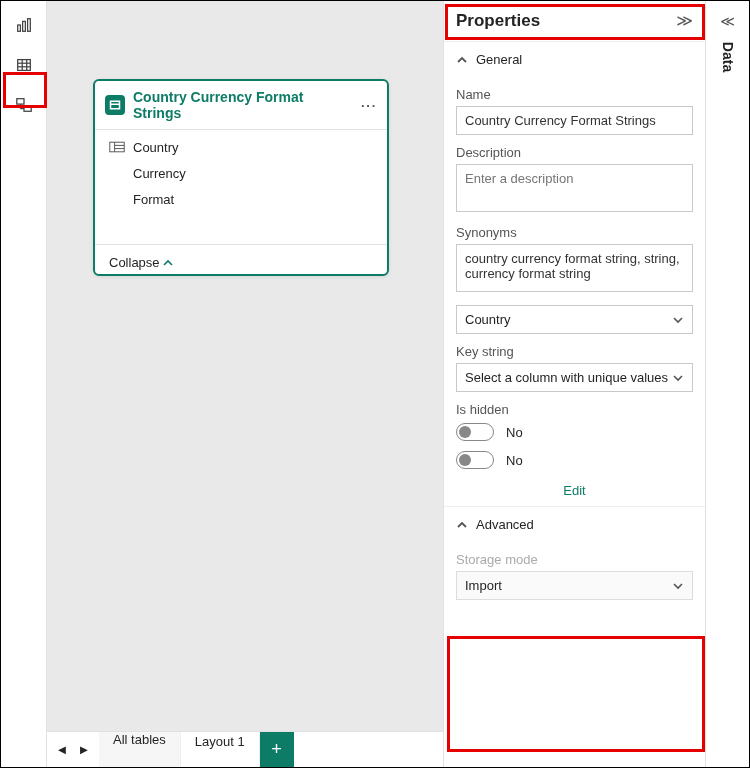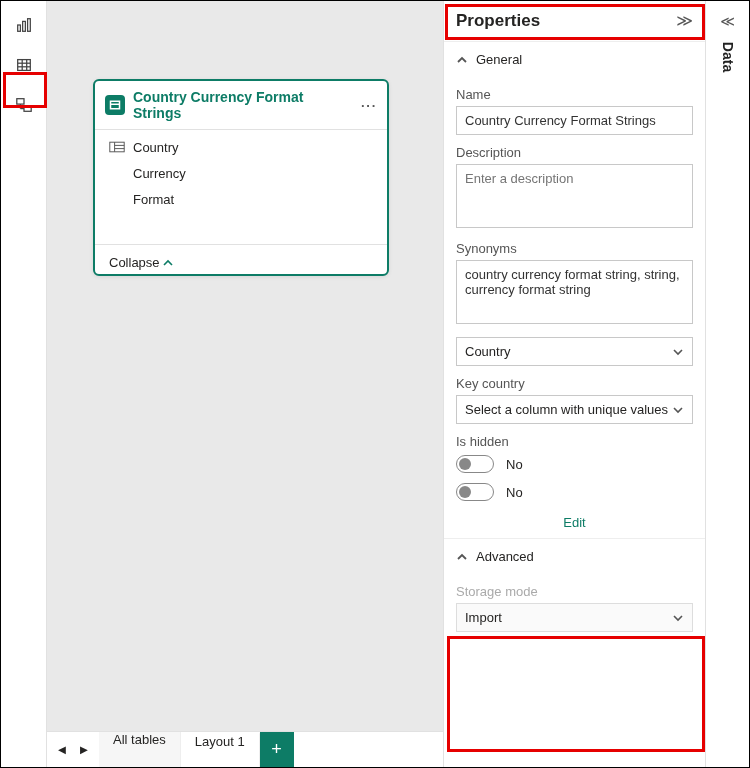--- a/index.html
+++ b/index.html
@@ -27,21 +27,21 @@
     .props{flex:0 0 262px;background:#fff;border-left:1px solid #e1e1e1;height:100%;overflow:hidden;display:flex;flex-direction:column}
     .props-head{display:flex;align-items:flex-start;justify-content:space-between;padding:10px 12px 10px 12px;border-bottom:1px solid #eee}
     .props-head .ph-title{font-size:17px;font-weight:600}
     .props-head .chev{font-size:16px;color:#555}
     .sec-head{display:flex;align-items:center;gap:8px;padding:10px 12px;color:#333;font-size:13px}
     .sec-head svg{width:12px;height:12px;stroke:#555;fill:none;stroke-width:1.8}
     .props-body{flex:1;overflow-y:auto;padding:0 12px 10px}
     .fld{margin-top:10px}
     .fld label{display:block;color:#555;font-size:13px;margin-bottom:4px}
     .fld input[type=text],.fld textarea,.fld .select{width:100%;border:1px solid #c8c8c8;padding:6px 8px;font-size:13px;background:#fff;color:#333}
-    .fld textarea{height:64px;resize:none}
+    .fld textarea{height:48px;resize:none}
     .select{display:flex;align-items:center;justify-content:space-between;cursor:pointer}
     .select svg{width:12px;height:12px;stroke:#555;fill:none;stroke-width:1.6}
     .toggle-row{display:flex;align-items:center;gap:12px;margin-top:6px}
     .toggle{width:38px;height:18px;border:1px solid #888;border-radius:10px;position:relative;background:#fff;cursor:pointer}
     .toggle::after{content:"";position:absolute;left:2px;top:2px;width:12px;height:12px;border-radius:50%;background:#888}
     .edit-lnk{text-align:center;margin:14px 2px 2px;color:#0d7c66;cursor:pointer}
     .adv{border-top:1px solid #eee;margin:8px -12px 0;padding:0 12px}
     .adv .fld .select{color:#999;border-color:#ddd;background:#fafafa;cursor:default}
     .adv label{color:#aaa}
     .rightbar{flex:0 0 44px;border-left:1px solid #e1e1e1;background:#fff;position:relative}
@@ -159,21 +159,21 @@
       <div class="fld"><label>Synonyms</label><textarea style="">country currency format string, string, currency format string</textarea></div>
       <div class="fld">
           <div class="select">
             <span>Country</span>
             <svg viewBox="0 0 12 12">
               <polyline points="2,4 6,8 10,4"></polyline>
             </svg>
           </div>
         </div>
       <div class="fld">
-          <label>Key country</label>
+          <label>Key string</label>
           <div class="select">
             <span>Select a column with unique values</span>
             <svg viewBox="0 0 12 12">
               <polyline points="2,4 6,8 10,4"></polyline>
             </svg>
           </div>
         </div>
       <div class="fld">
           <label>Is hidden</label>
           <div class="toggle-row">

